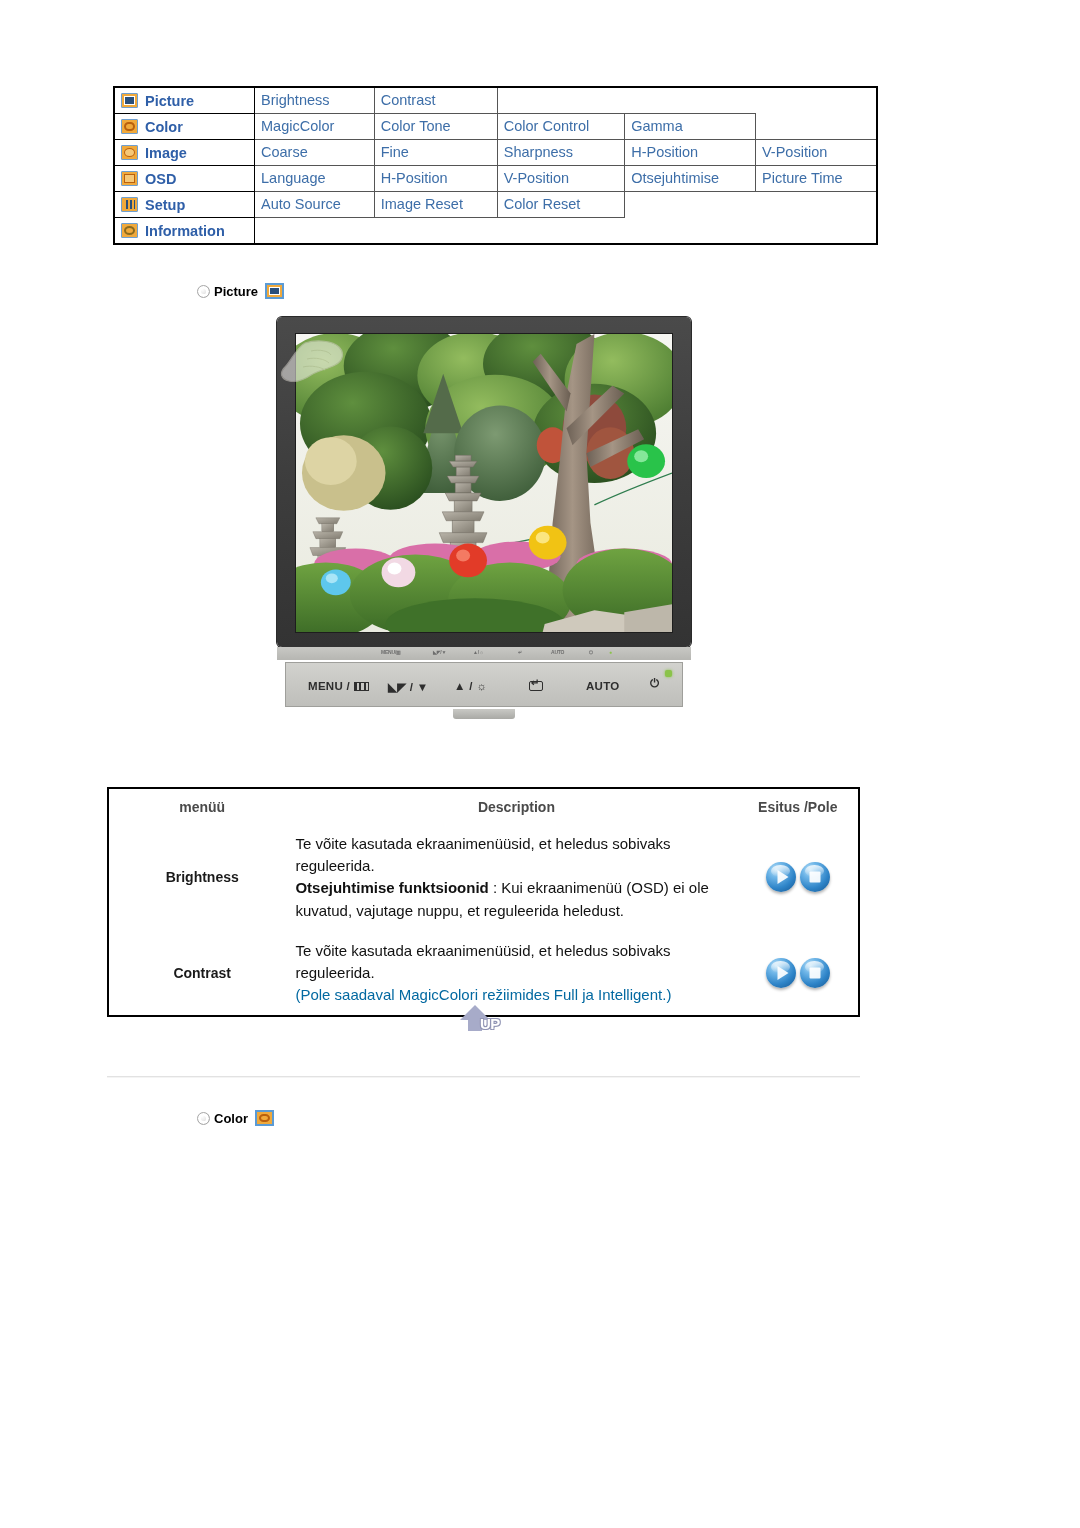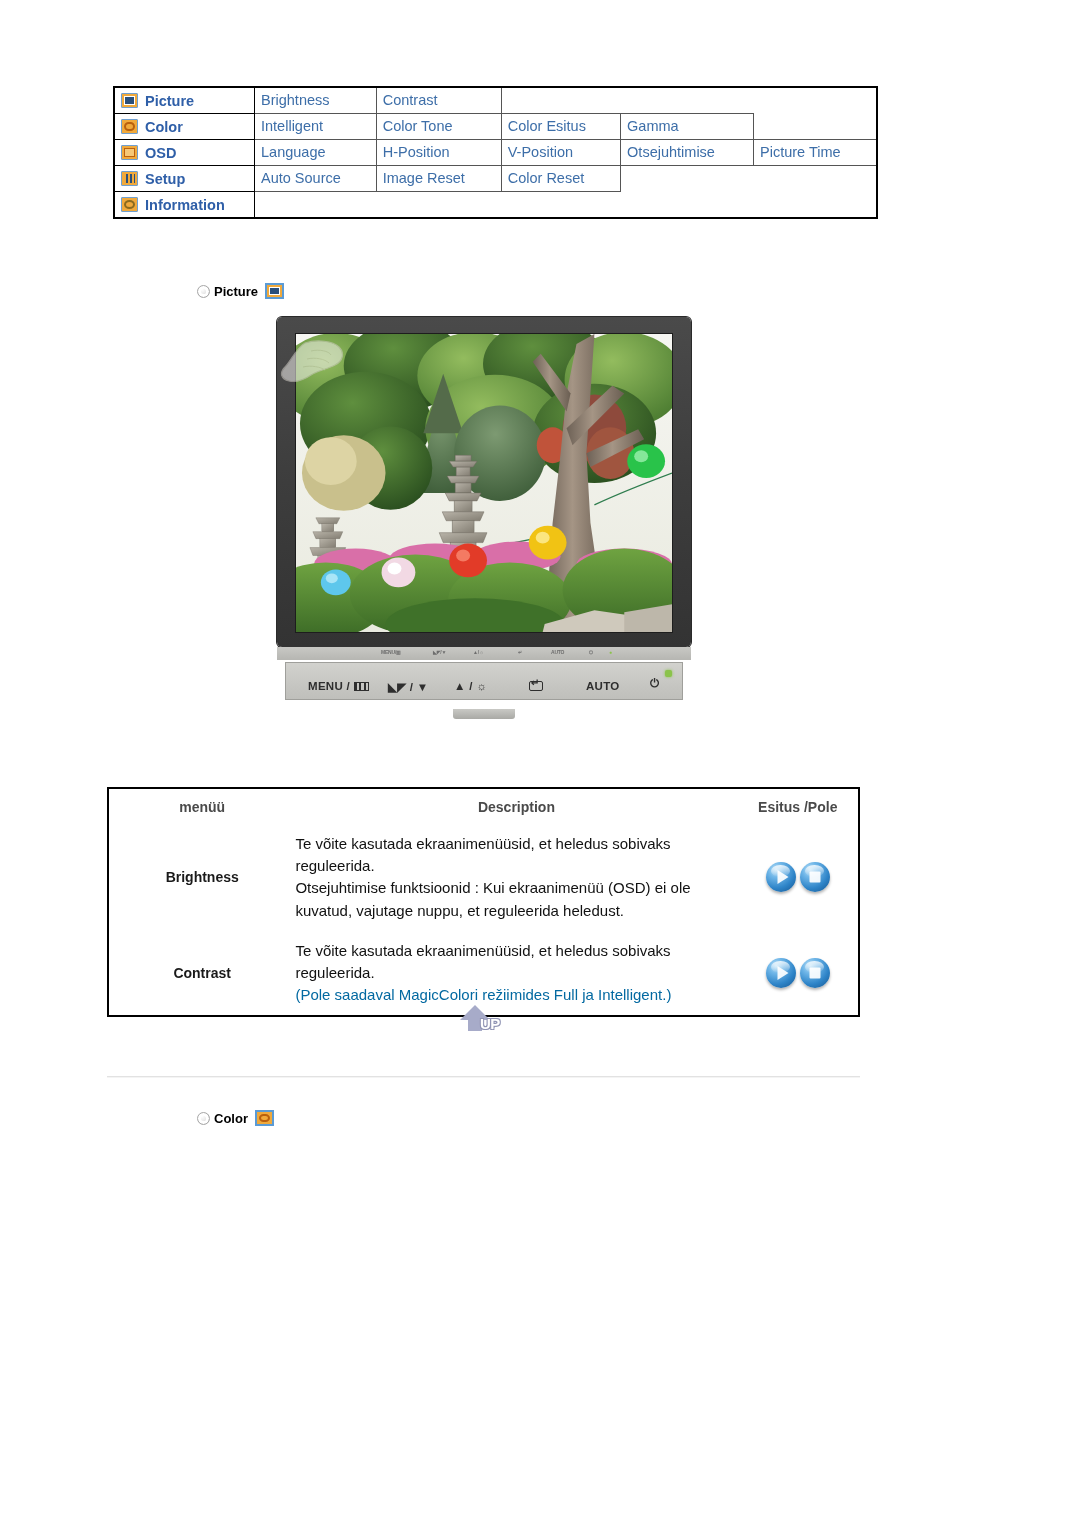--- a/index.html
+++ b/index.html
@@ -141,21 +141,21 @@
     width: 414px; height: 13px;
     background: linear-gradient(180deg,#c8c8c4,#b6b6b2);
   }
   .mon-strip .tiny {
     position:absolute; top:2px;
     font-size: 5px; color:#6d6d6d; letter-spacing:-.2px;
     font-family: "Liberation Sans", sans-serif; font-weight:bold;
   }
   .mon-panel {
     position: absolute; left: 8px; top: 345px;
-    width: 398px; height: 38px;
+    width: 398px; height: 45px;
     background: linear-gradient(180deg,#d2d2ce 0%, #c6c6c2 60%, #bfbfbb 100%);
     border: 1px solid #9f9f9b;
     box-sizing: border-box;
   }
   .mon-panel .btn {
     position: absolute;
     top: 17px;
     font-size: 11.5px;
     font-weight: bold;
     color: #2e2e2e;
@@ -229,21 +229,21 @@
     font-size: 15px;
     color: #111;
     line-height: 1.48;
     padding-right: 12px;
   }
   #desc-table td.ctrl-col {
     width: 123px;
     text-align: center;
   }
   #desc-table .bluenote { color: #0369a1; }
-  #desc-table b { font-weight: normal; }
+  #desc-table b { font-weight: bold; }
 
   .orb {
     display:inline-block;
     width: 30px; height: 30px;
     border-radius: 50%;
     margin: 0 2px;
     position: relative;
     background:
       radial-gradient(circle at 34% 26%, #bfe2f7 0%, #6fb6e8 26%, #2e84c8 62%, #15548e 100%);
     box-shadow: 0 2px 3px rgba(0,0,0,.30);
@@ -317,25 +317,33 @@
 <table id="menu-map">
   <tbody>
       <tr>
         <td class="cat"><span class="mico ic-picture"></span><span class="lbl">Picture</span></td>
         <td class="sub"><span>Brightness</span></td>
         <td class="sub"><span>Contrast</span></td>
         <td class="empty" colspan="3"></td>
       </tr>
       <tr>
         <td class="cat"><span class="mico ic-color"></span><span class="lbl">Color</span></td>
-        <td class="sub"><span>Intelligent</span></td>
+        <td class="sub"><span>MagicColor</span></td>
         <td class="sub"><span>Color Tone</span></td>
-        <td class="sub"><span>Color Esitus</span></td>
+        <td class="sub"><span>Color Control</span></td>
         <td class="sub"><span>Gamma</span></td>
         <td class="empty" colspan="1"></td>
+      </tr>
+      <tr>
+        <td class="cat"><span class="mico ic-image"></span><span class="lbl">Image</span></td>
+        <td class="sub"><span>Coarse</span></td>
+        <td class="sub"><span>Fine</span></td>
+        <td class="sub"><span>Sharpness</span></td>
+        <td class="sub"><span>H-Position</span></td>
+        <td class="sub"><span>V-Position</span></td>
       </tr>
       <tr>
         <td class="cat"><span class="mico ic-osd"></span><span class="lbl">OSD</span></td>
         <td class="sub"><span>Language</span></td>
         <td class="sub"><span>H-Position</span></td>
         <td class="sub"><span>V-Position</span></td>
         <td class="sub"><span>Otsejuhtimise</span></td>
         <td class="sub"><span>Picture Time</span></td>
       </tr>
       <tr>

